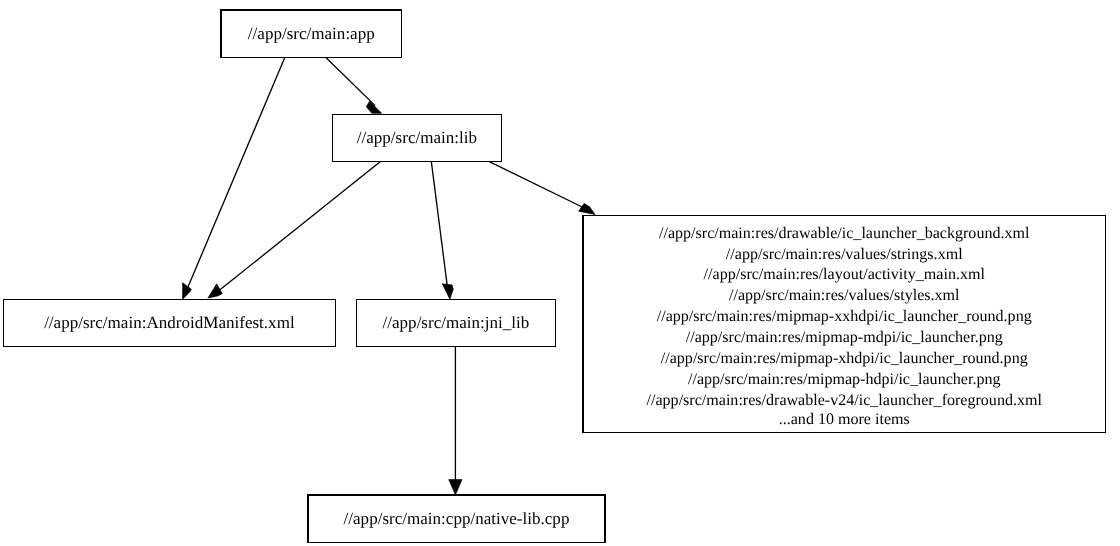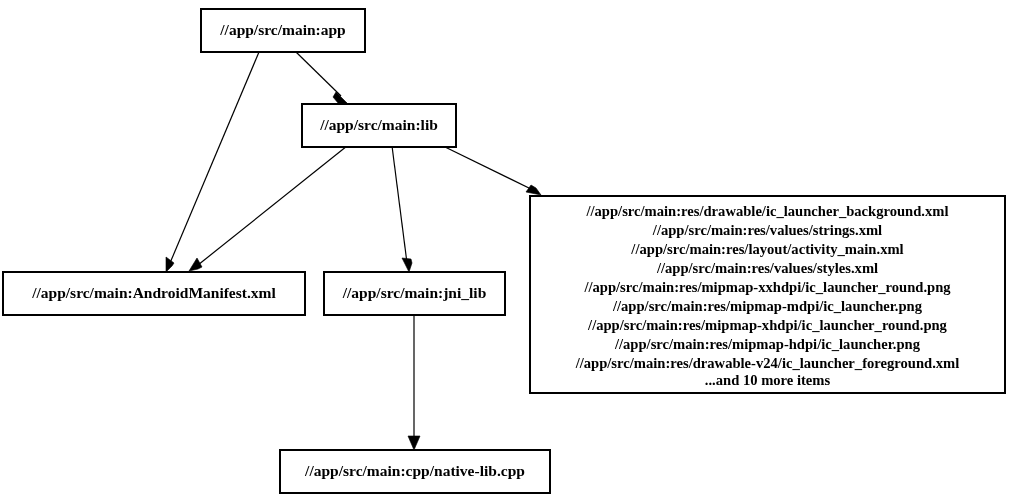--- a/index.html
+++ b/index.html
@@ -10,21 +10,20 @@
   body {
     width: 1018px;
     height: 496px;
     overflow: hidden;
     font-family: "Liberation Serif", "DejaVu Serif", serif;
   }
   #graph-root {
     position: relative;
     width: 862px;
     height: 496px;
-    font-weight: bold;
   }
   svg#graph-canvas {
     position: absolute;
     top: 0;
     left: 0;
     width: 1018px;
     height: 496px;
     display: block;
   }
   .node-box {

